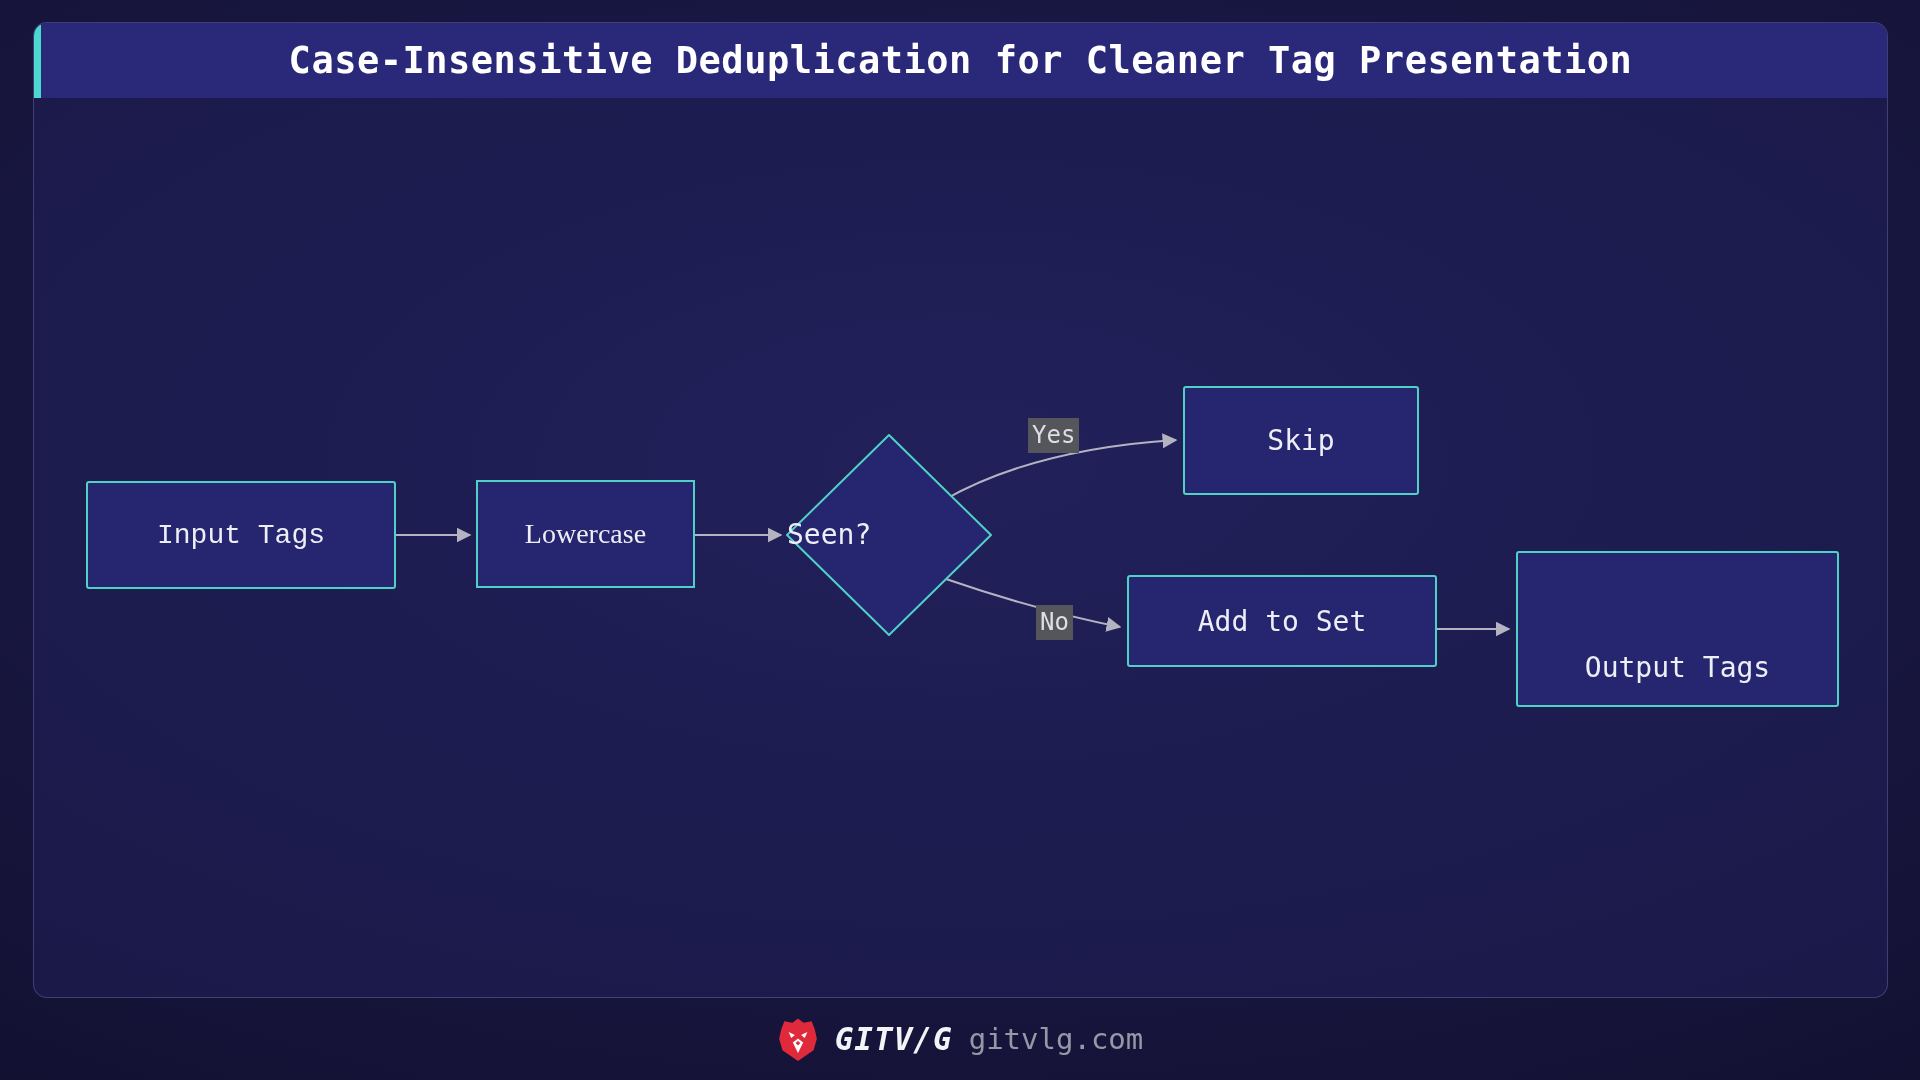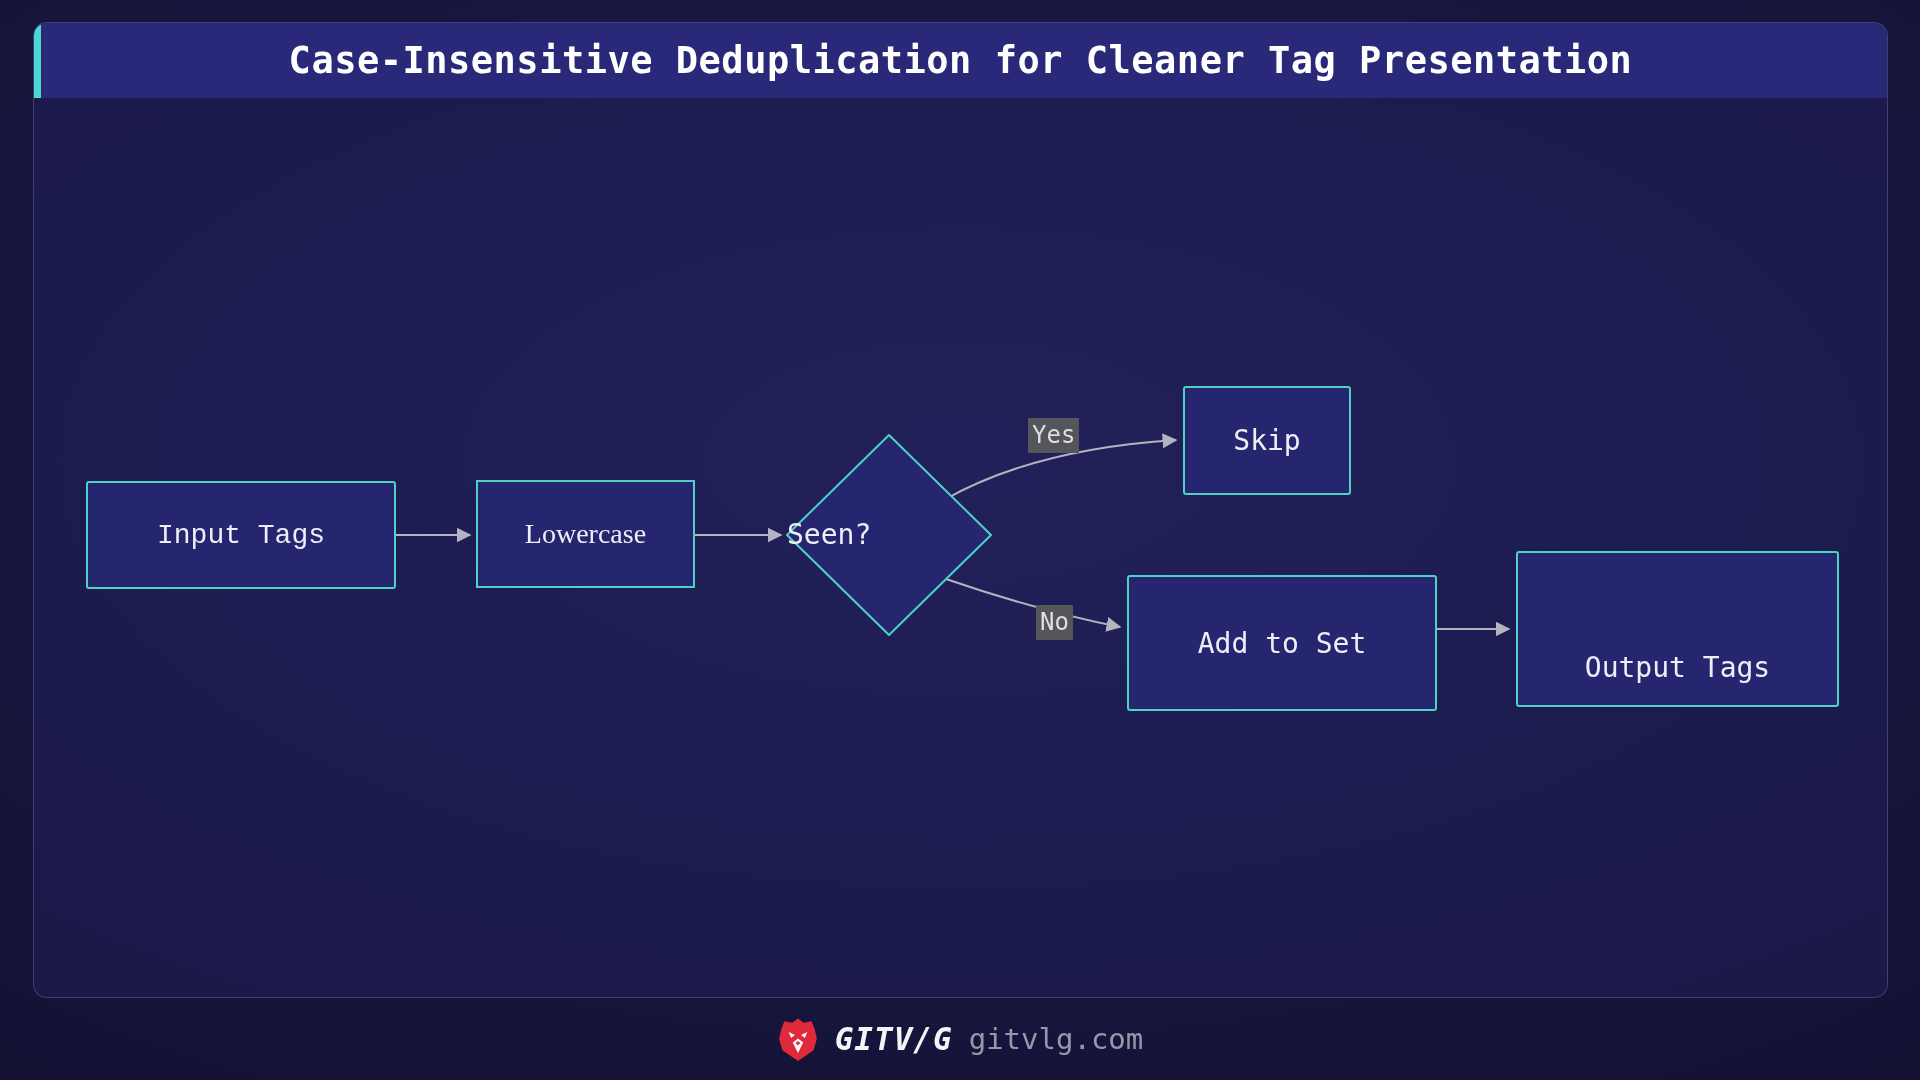--- a/index.html
+++ b/index.html
@@ -89,25 +89,25 @@
       <div class="node" style="left:52px;top:458px;width:310px;height:108px;font-family:Liberation Mono, monospace;">
         <span>Input Tags</span>
       </div>
 
       <div class="node rounded" style="left:442px;top:457px;width:219px;height:108px;">
         <span>Lowercase</span>
       </div>
 
       <div class="decision-label" style="left:753px;top:495px;width:204px;">Seen?</div>
 
-      <div class="node" style="left:1149px;top:363px;width:168px;height:109px;">
+      <div class="node" style="left:1149px;top:363px;width:236px;height:109px;">
         <span>Skip</span>
       </div>
 
-      <div class="node" style="left:1093px;top:552px;width:310px;height:136px;">
+      <div class="node" style="left:1093px;top:552px;width:310px;height:92px;">
         <span>Add to Set</span>
       </div>
 
       <div class="node top-text" style="left:1482px;top:528px;width:323px;height:156px;">
         <span>Output Tags</span>
       </div>
 
       <div class="edge-label" style="left:994px;top:395px;">Yes</div>
 
       <div class="edge-label" style="left:1002px;top:582px;">No</div>

